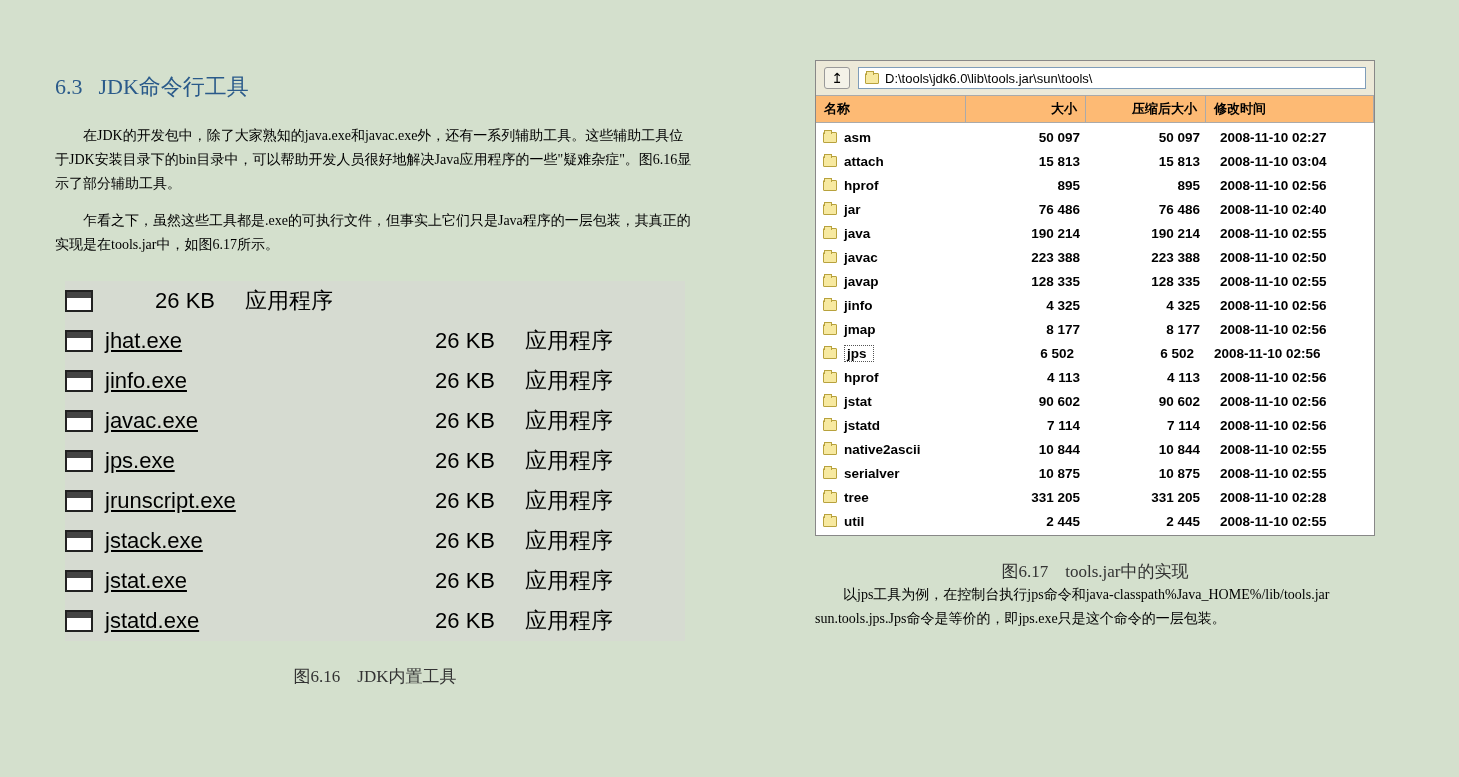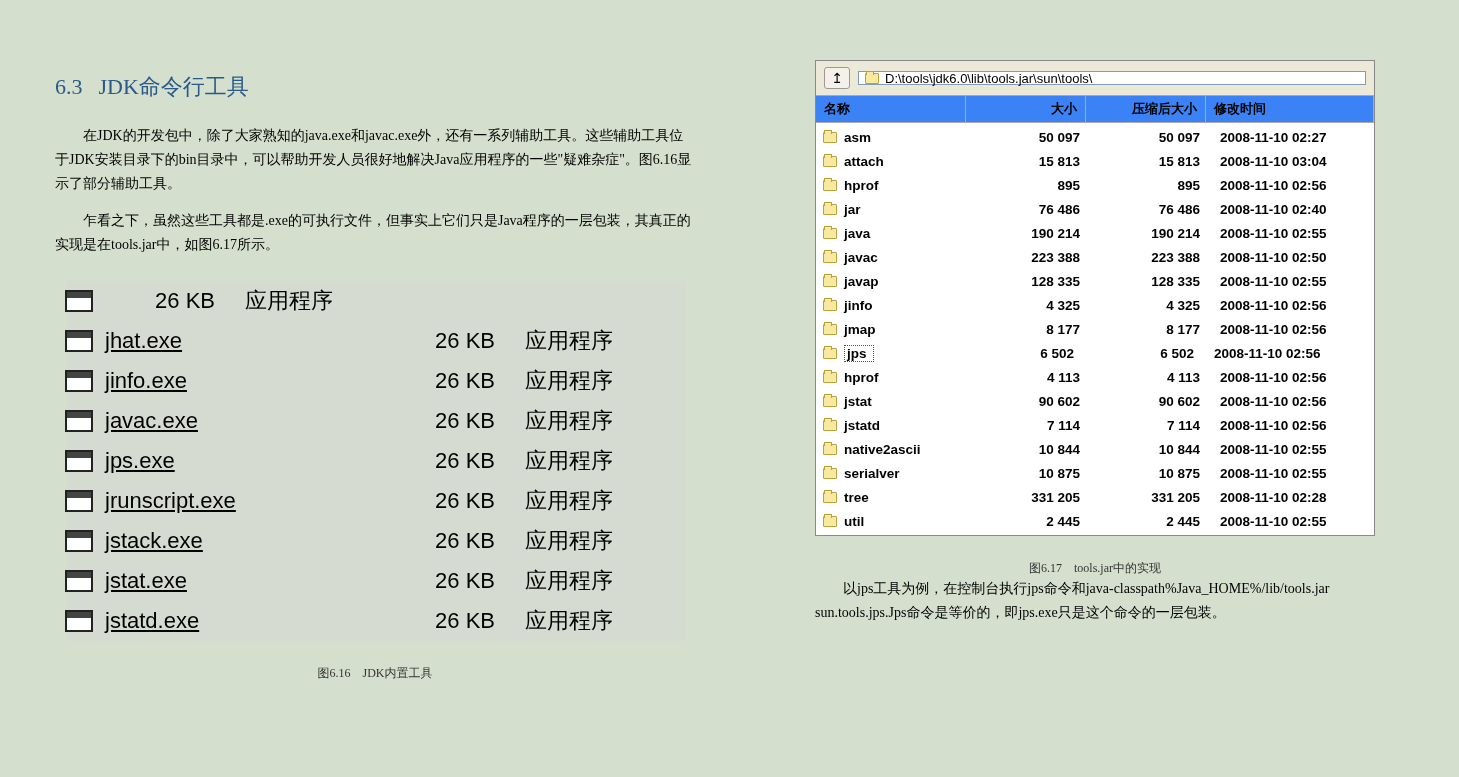--- a/index.html
+++ b/index.html
@@ -53,21 +53,21 @@
     content: '';
     position: absolute;
     left: 0; top: 0; right: 0; height: 6px;
     background: #444;
   }
   .exe-name { flex: 0 0 280px; text-decoration: underline; }
   .exe-size { flex: 0 0 110px; text-align: right; }
   .exe-type { flex: 1; padding-left: 30px; }
   .caption {
     text-align: center;
-    font-size: 12px;
+    font-size: 17px;
     color: #333;
     margin-top: 24px;
     font-family: "SimSun", serif;
   }
   
   .archive-win {
     background: #ece9d8;
     border: 1px solid #888;
     font-family: Tahoma, Arial, sans-serif;
     font-size: 14px;
@@ -86,21 +86,21 @@
     border: 1px solid #999;
     border-radius: 3px;
     background: #f4f2e8;
     display: flex; align-items: center; justify-content: center;
     font-size: 14px;
   }
   .path-field {
     flex: 1;
     background: #fff;
     border: 1px solid #7f9db9;
-    height: 14px;
+    height: 22px;
     display: flex;
     align-items: center;
     padding: 0 6px;
     gap: 6px;
     font-size: 13px;
   }
   .folder-mini {
     width: 14px; height: 11px;
     background: #f7e9a0;
     border: 1px solid #b8a23d;
@@ -111,21 +111,21 @@
     content:'';
     position:absolute;
     top:-3px; left:0;
     width:6px; height:3px;
     background:#f7e9a0;
     border:1px solid #b8a23d;
     border-bottom:none;
   }
   .archive-header {
     display: flex;
-    background: #3b82f6;
+    background: #fdba74;
     border-bottom: 1px solid #aaa;
     font-weight: bold;
     font-size: 13px;
   }
   .archive-header > div {
     border-right: 1px solid #aaa;
     padding: 4px 8px;
   }
   .colh-name { flex: 0 0 150px; }
   .colh-size { flex: 0 0 120px; text-align: right; }

